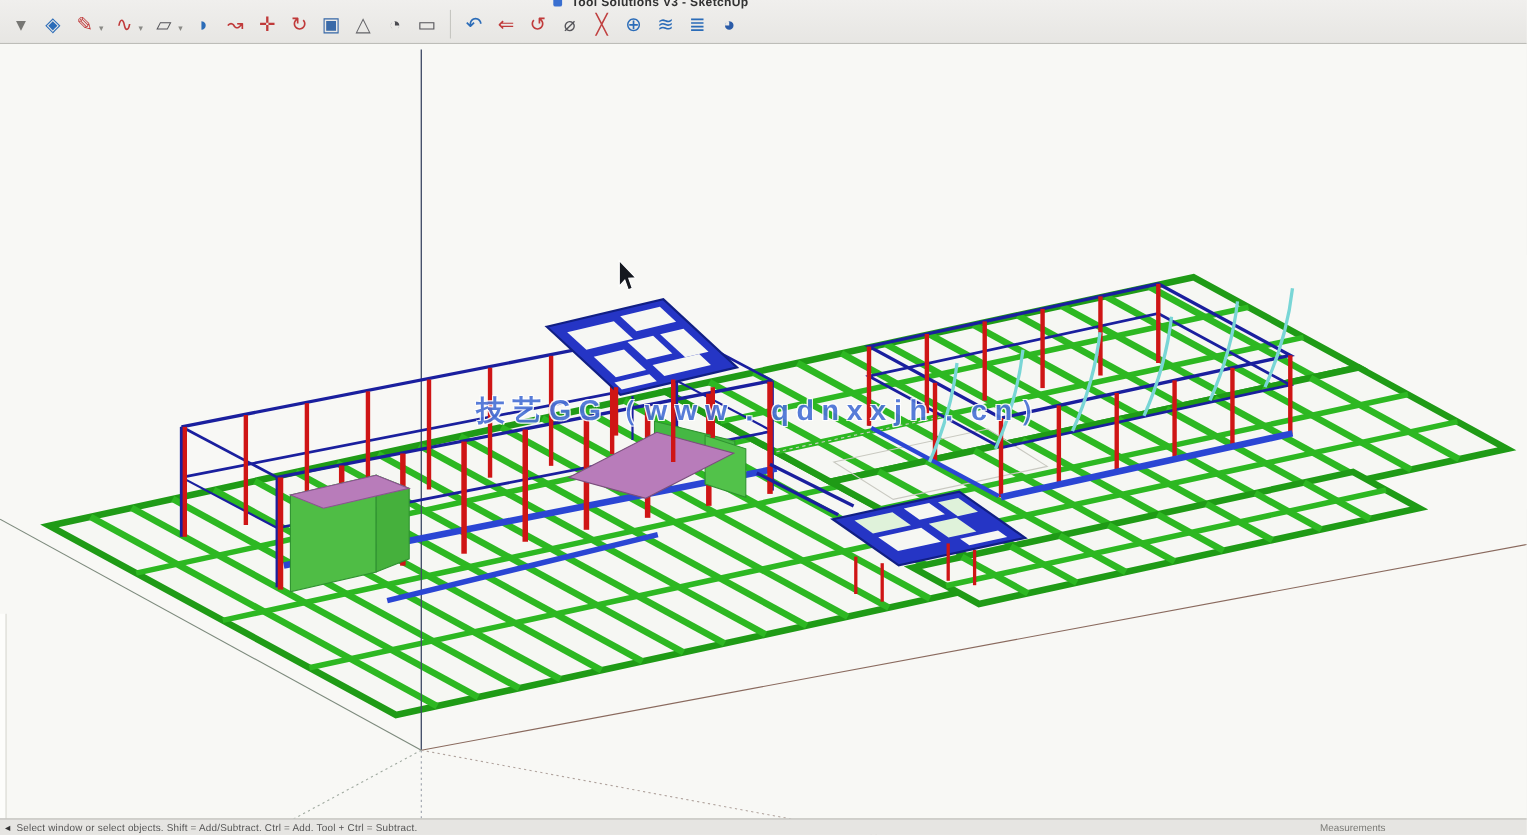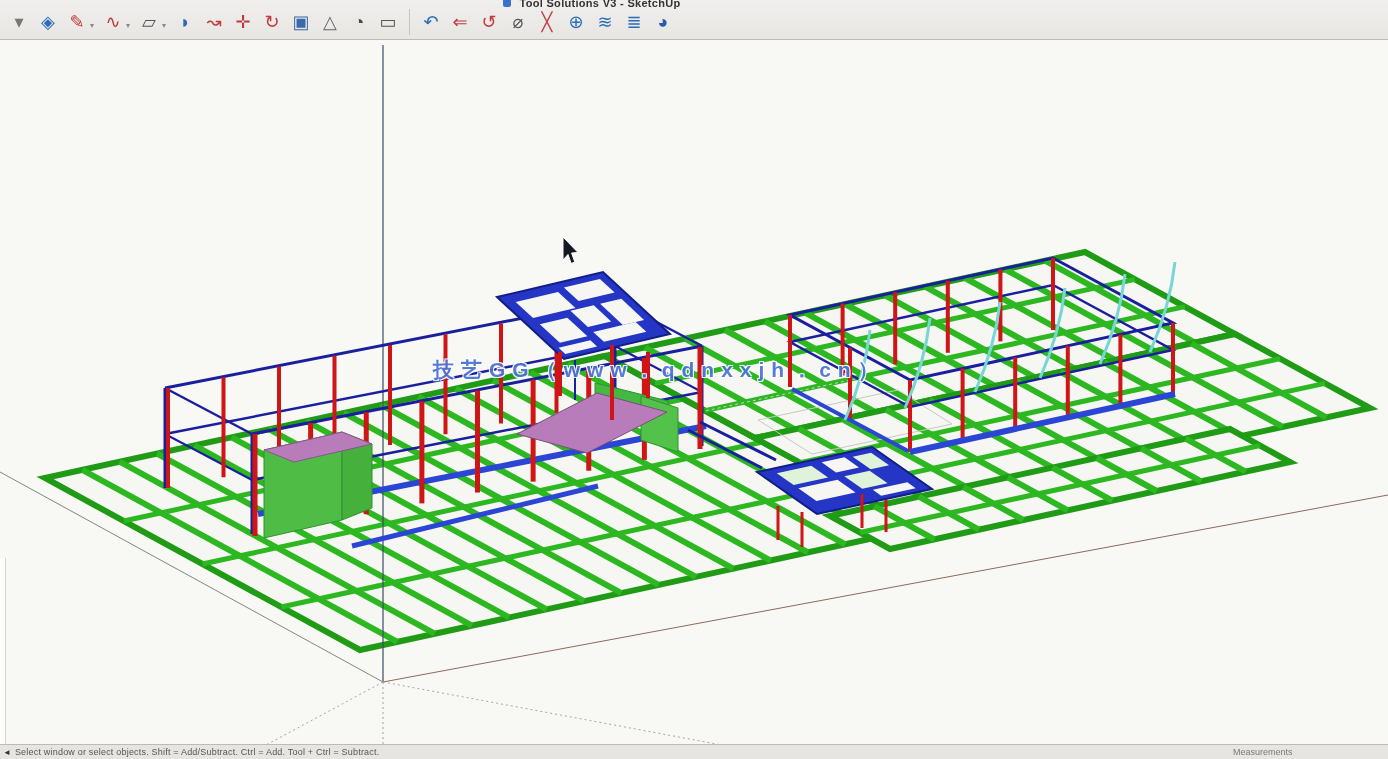--- a/index.html
+++ b/index.html
@@ -30,36 +30,36 @@
   #ai-badge span { color:rgba(255,255,255,.92); font-size:33px; font-weight:bold;
     text-shadow:0 0 3px rgba(120,120,120,.45); letter-spacing:2px; }
 
   
   #viewport { position:absolute; top:40px; left:0; width:1388px; height:705px;
     background:#f8f8f5; }
   #model-svg { position:absolute; top:-40px; left:0; }
 
   
   #site-mark { position:absolute; top:356px; left:433px; z-index:5; white-space:nowrap;
-    font-size:21px; font-weight:bold; color:#4a72d6; letter-spacing:7px; opacity:.92;
+    font-size:26px; font-weight:bold; color:#4a72d6; letter-spacing:7px; opacity:.92;
     text-shadow:-1px -1px 0 #fff, 1px -1px 0 #fff, -1px 1px 0 #fff, 1px 1px 0 #fff;
     pointer-events:none; }
 
   
   #edge-strip { position:absolute; left:0; top:558px; width:6px; height:187px;
     background:#fdfdfb; border-right:1px solid #d6d6d0; z-index:3; }
 
   
   #statusbar { position:absolute; bottom:0; left:0; width:1388px; height:15px;
     background:#e6e5e2; border-top:1px solid #bcbcb7; z-index:6;
     font-size:9px; color:#555; display:flex; align-items:center; }
   #status-left { margin-left:3px; display:flex; align-items:center; gap:4px; }
   #nav-arrow { font-size:8px; color:#333; }
   #status-hint { letter-spacing:.2px; }
-  #measure-label { position:absolute; left:1233px; color:#7a7a76; }
+  #measure-label { position:absolute; left:1200px; color:#7a7a76; }
 </style>
 </head>
 <body>
 
 <div id="app">
 
   <div id="titlebar">
     <span class="ticon"></span>
     <span class="ttext">Tool Solutions V3 - SketchUp</span>
   </div>

